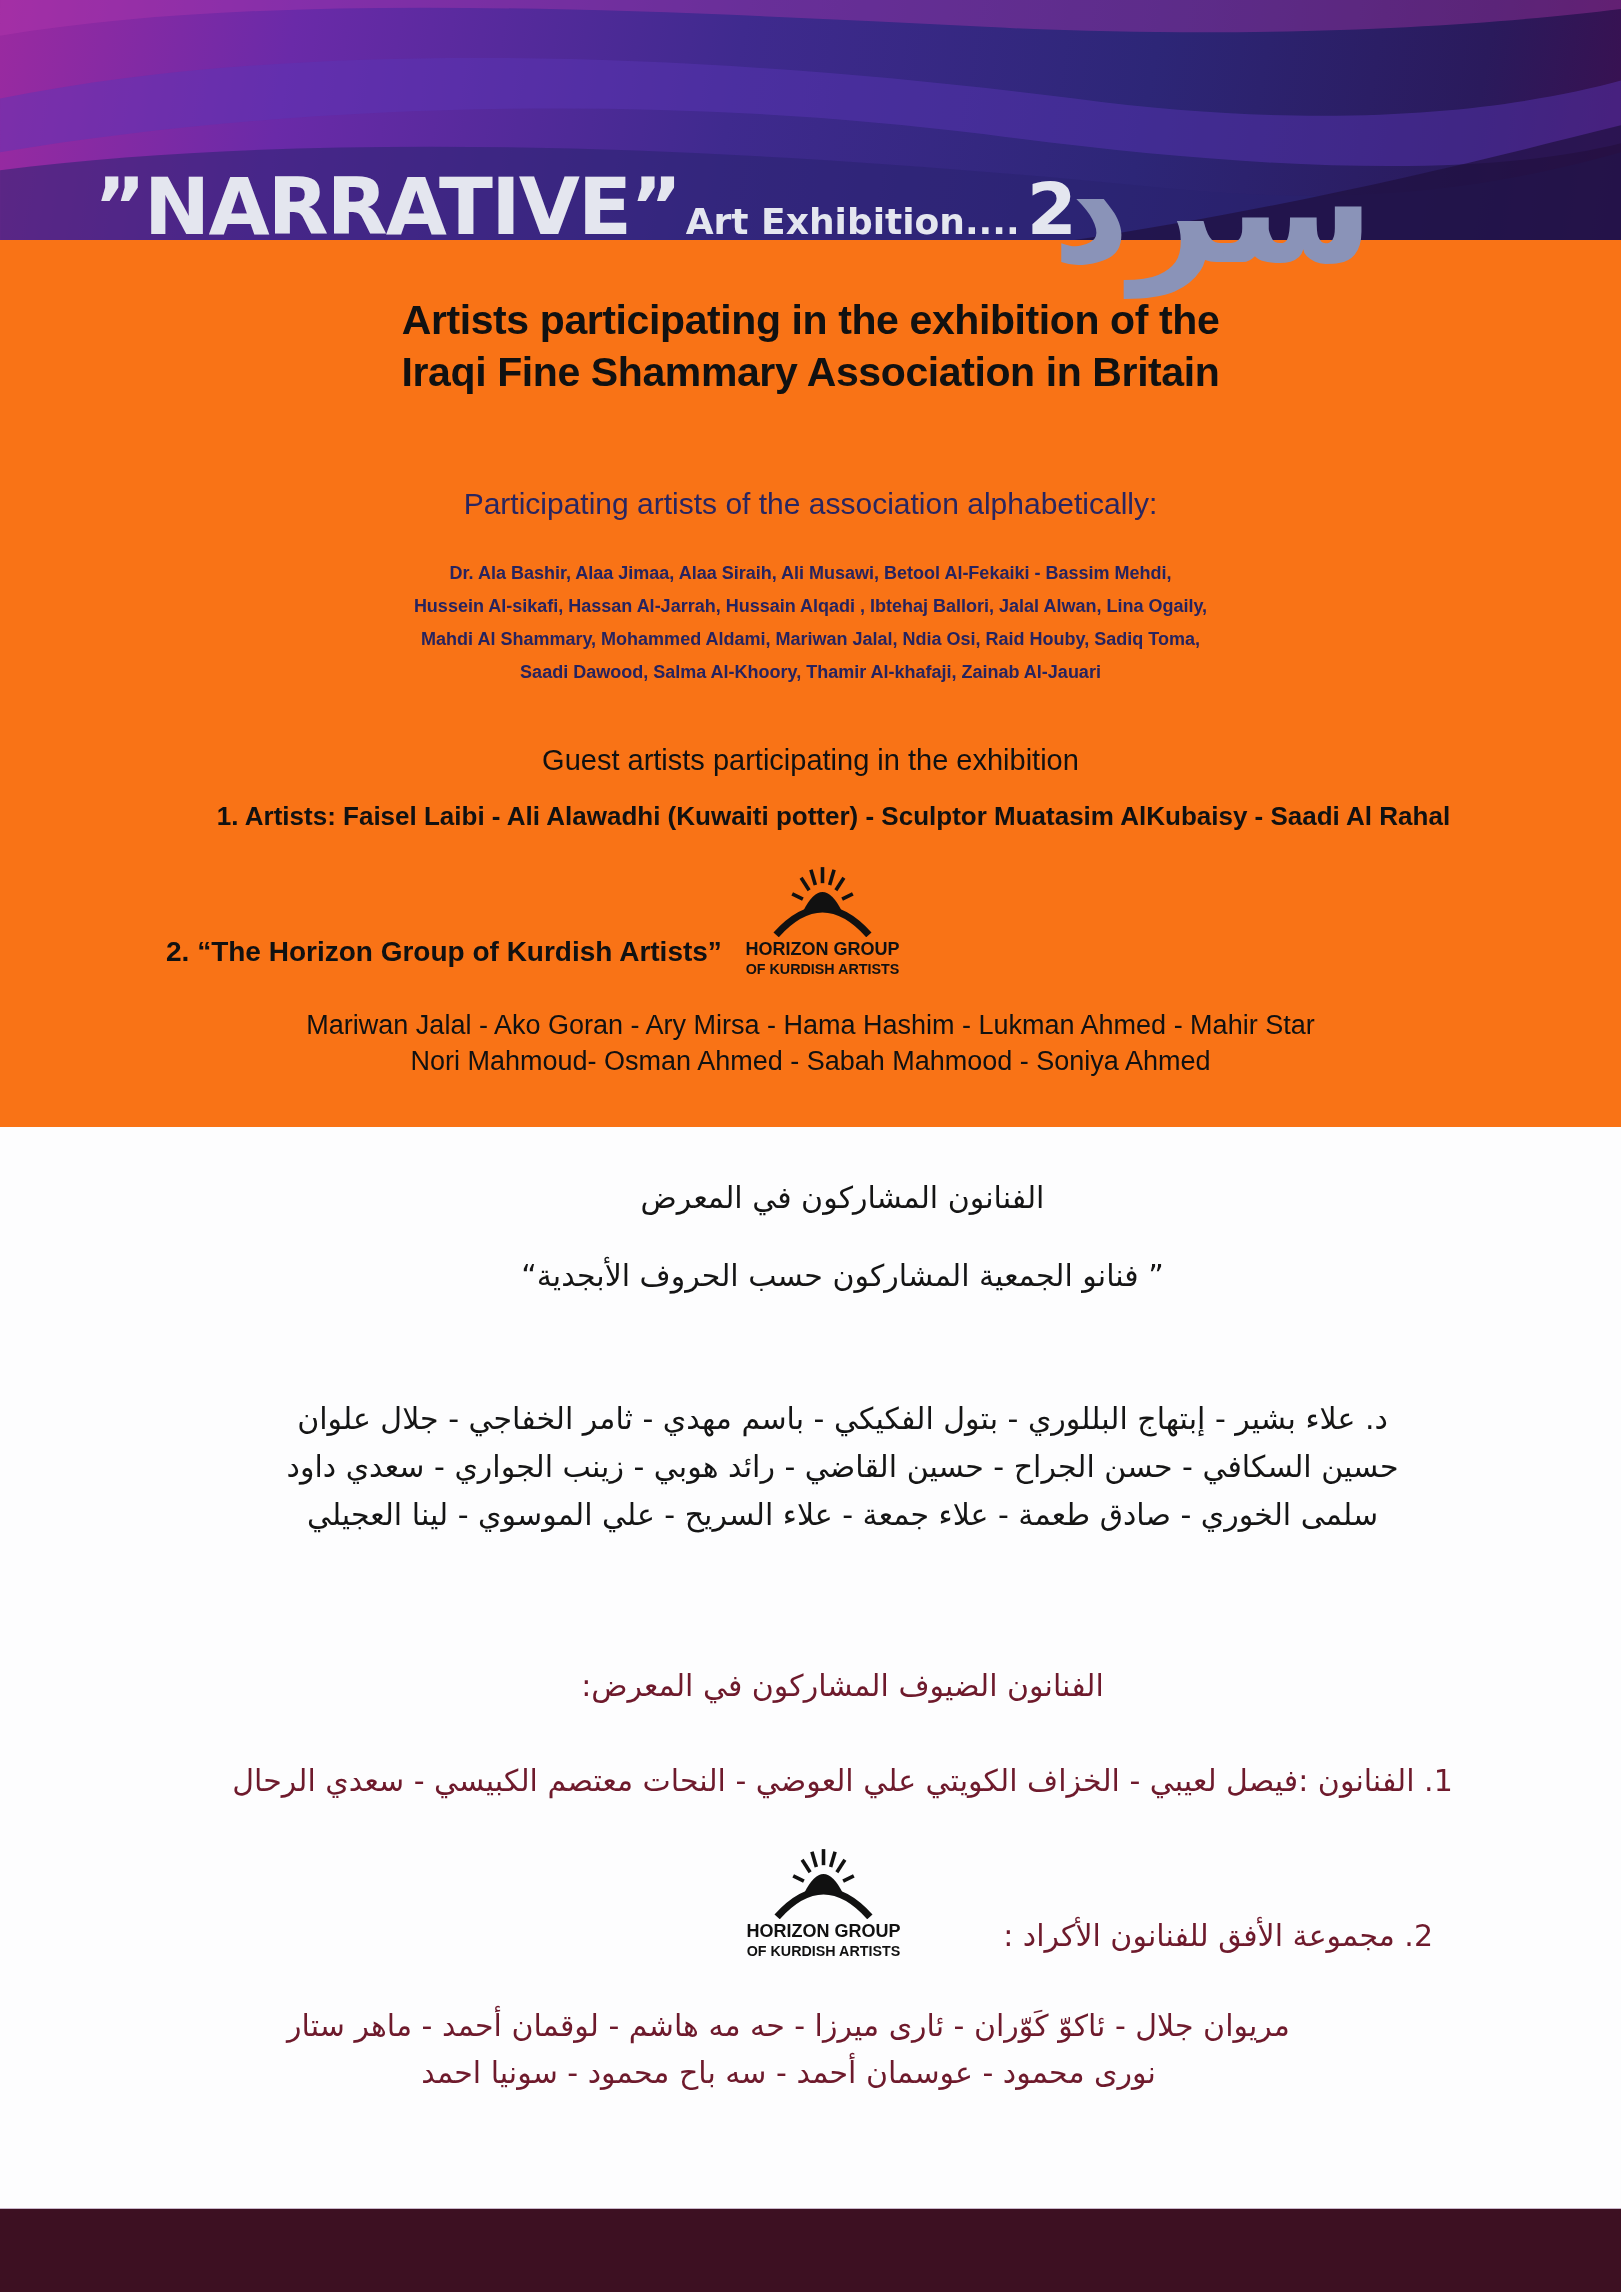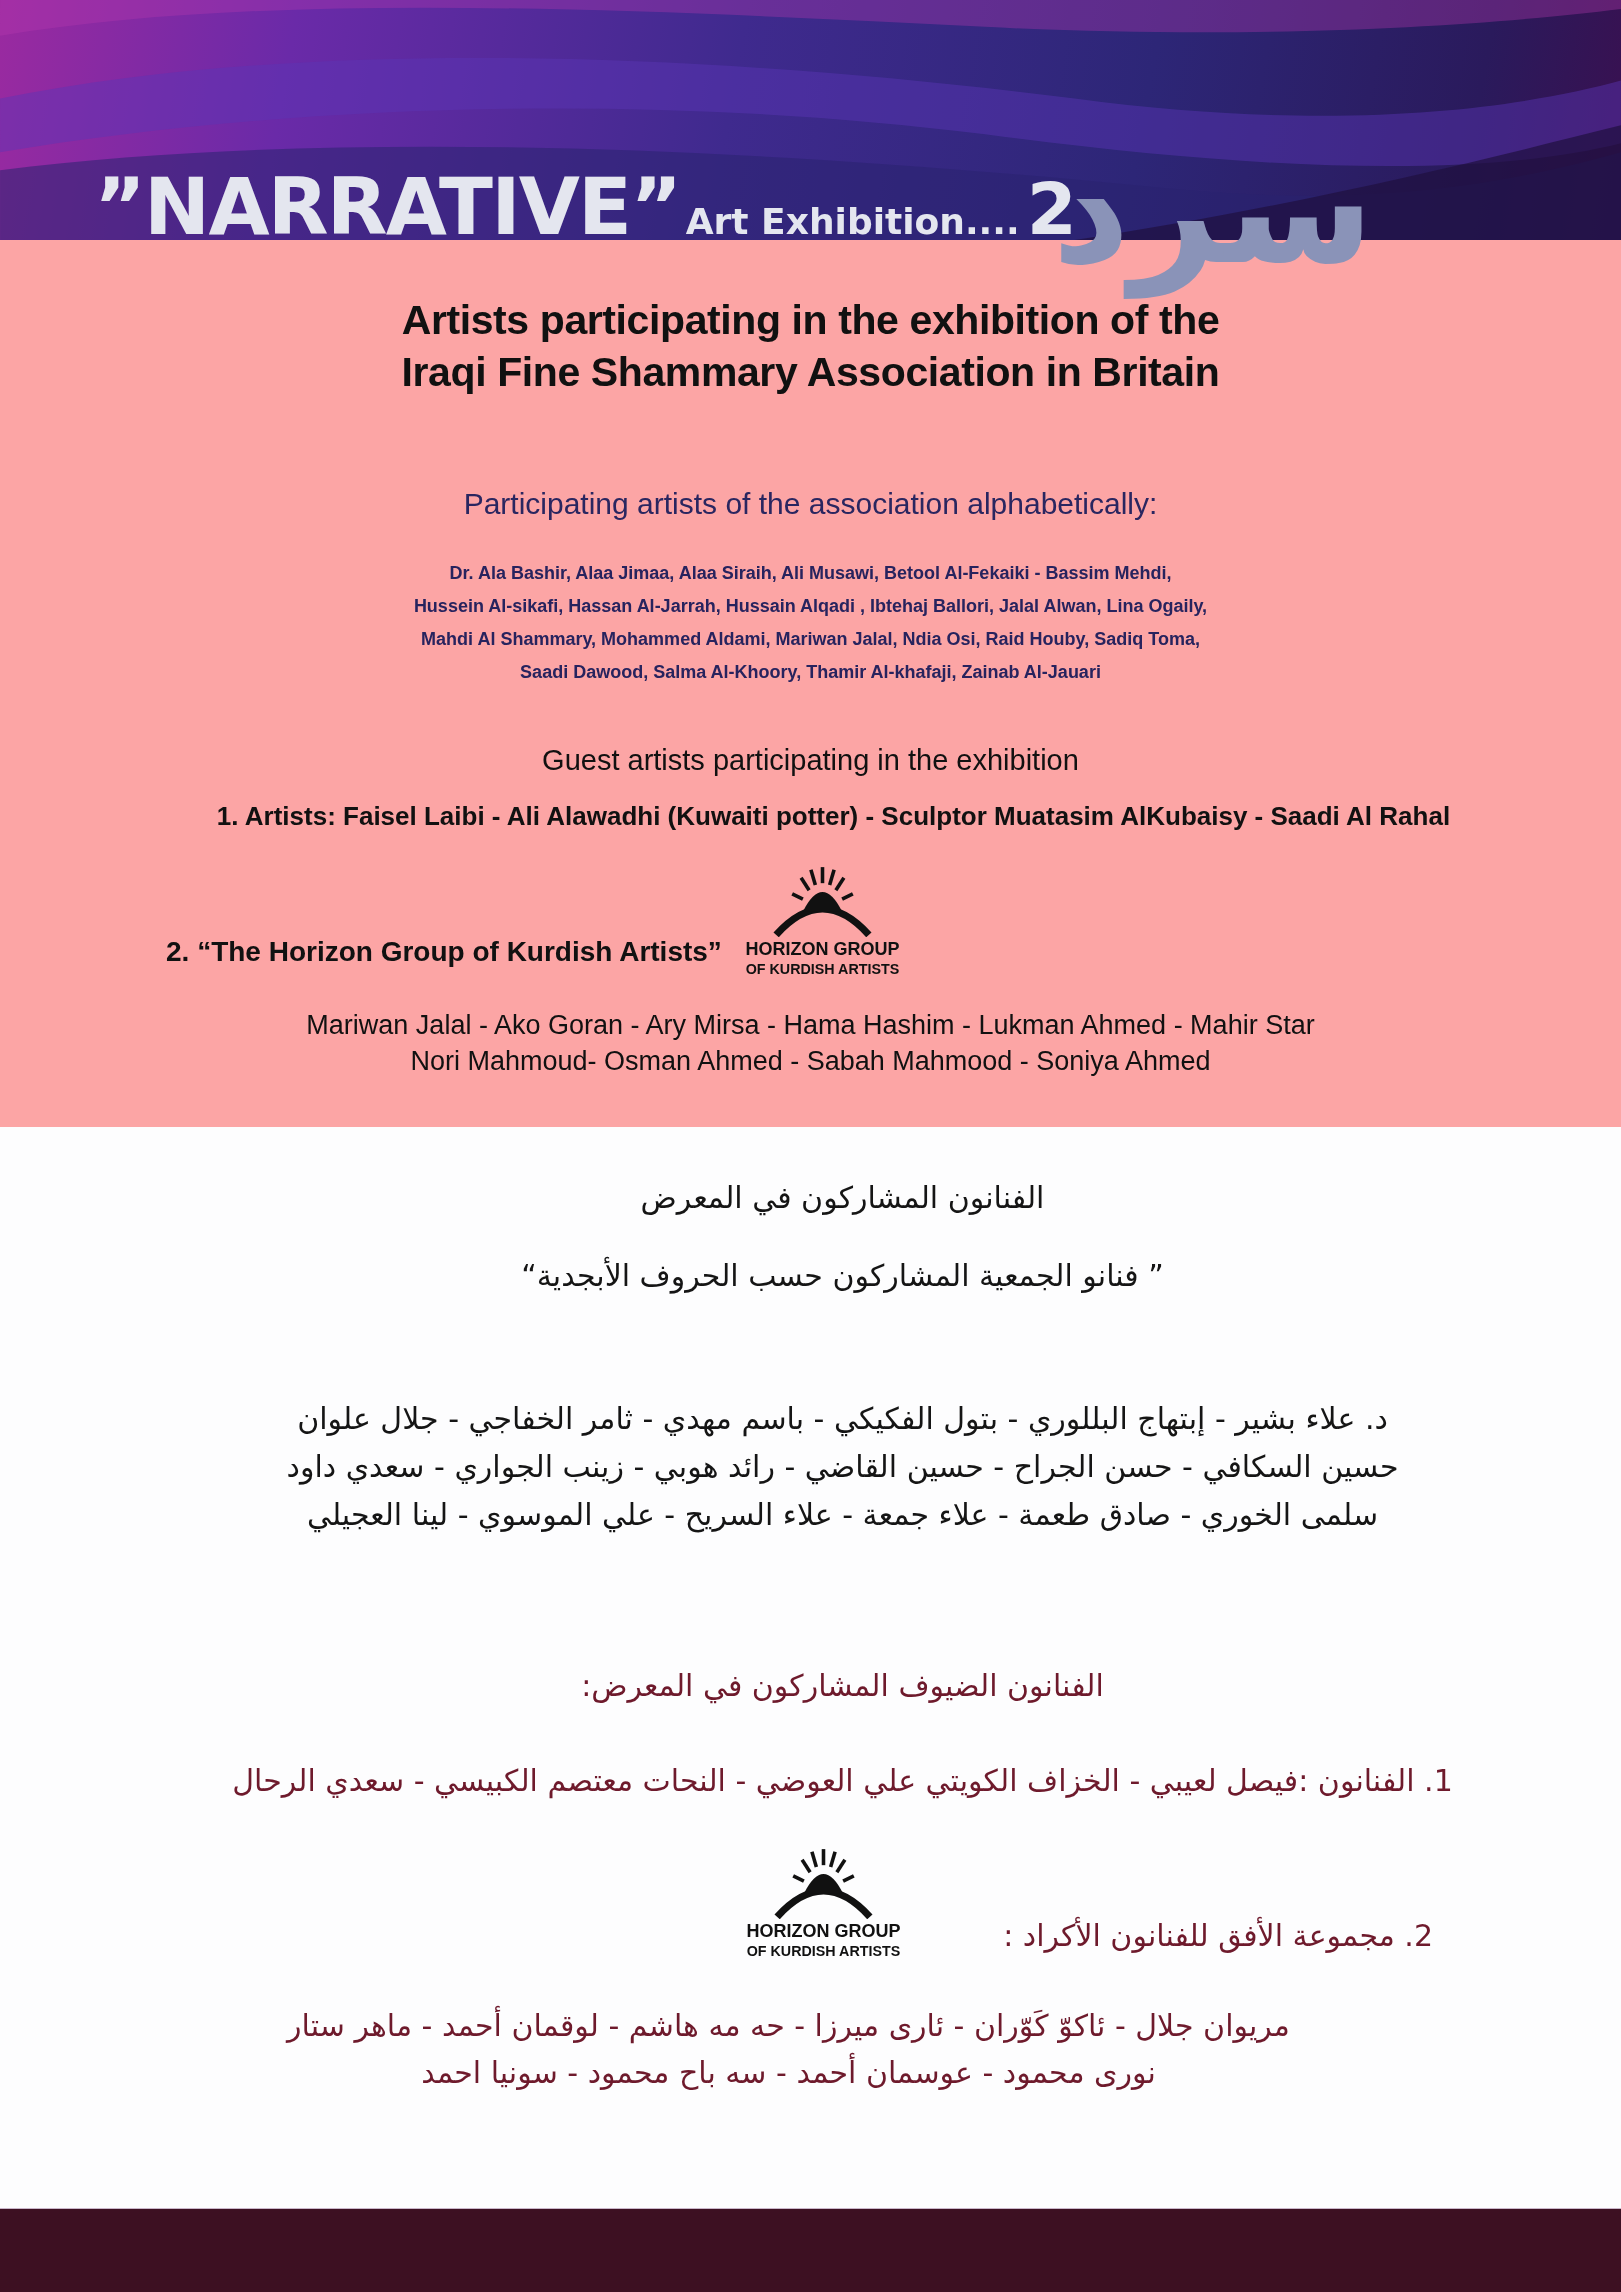--- a/index.html
+++ b/index.html
@@ -5,21 +5,21 @@
   html, body { margin:0; padding:0; }
   body { width:1621px; height:2293px; position:relative; overflow:hidden; background:#fdfdfe; font-family:"Liberation Sans", sans-serif; }
   .banner { position:absolute; left:0; top:0; width:1621px; height:240px; overflow:visible;
     background: linear-gradient(100deg, #9a2aa0 0%, #6a2aa8 18%, #3f2a8e 45%, #2d2677 70%, #2a1a5c 90%, #3a1050 100%); z-index:2; }
   .banner svg.waves { position:absolute; left:0; top:0; }
   .banner-title { position:absolute; left:94px; top:161px; white-space:nowrap; color:#e4e6ef; }
   .bt-main { font-family:"DejaVu Sans", sans-serif; font-weight:bold; font-size:79px; letter-spacing:-1.8px; }
   .bt-sub { font-family:"DejaVu Sans", sans-serif; font-weight:bold; font-size:36px; margin-left:5.4px; }
   .bt-num { font-family:"DejaVu Sans", sans-serif; font-weight:bold; font-size:72px; margin-left:7.2px; }
   .banner-ar { position:absolute; left:1052px; top:134px; font-family:"DejaVu Sans", sans-serif; font-weight:bold; font-size:152px; color:#8a93b8; line-height:1; direction:rtl; }
-  .grey { position:absolute; left:0; top:240px; width:1621px; height:887px; background:#fca5a5; z-index:1; }
+  .grey { position:absolute; left:0; top:240px; width:1621px; height:887px; background:#f97316; z-index:1; }
   .c { position:absolute; left:0; width:1621px; text-align:center; }
   .title { font-weight:bold; font-size:41px; color:#111; line-height:52px; letter-spacing:-0.4px; }
   .subtitle { font-size:30px; color:#2a2660; }
   .names { font-weight:bold; font-size:18px; color:#27235e; line-height:33px; }
   .guest-h { font-size:29px; color:#111; }
   .guest-l { font-weight:bold; font-size:26px; color:#111;margin-left:23px; }
   .logo { position:absolute; text-align:center; color:#111; }
   .logo .l1 { font-size:18px; font-weight:bold; line-height:19.7px; }
   .logo .l2 { font-size:14.3px; font-weight:bold; line-height:18px; }
   .kurd { font-weight:normal; font-size:27px; color:#111; line-height:36px; }

